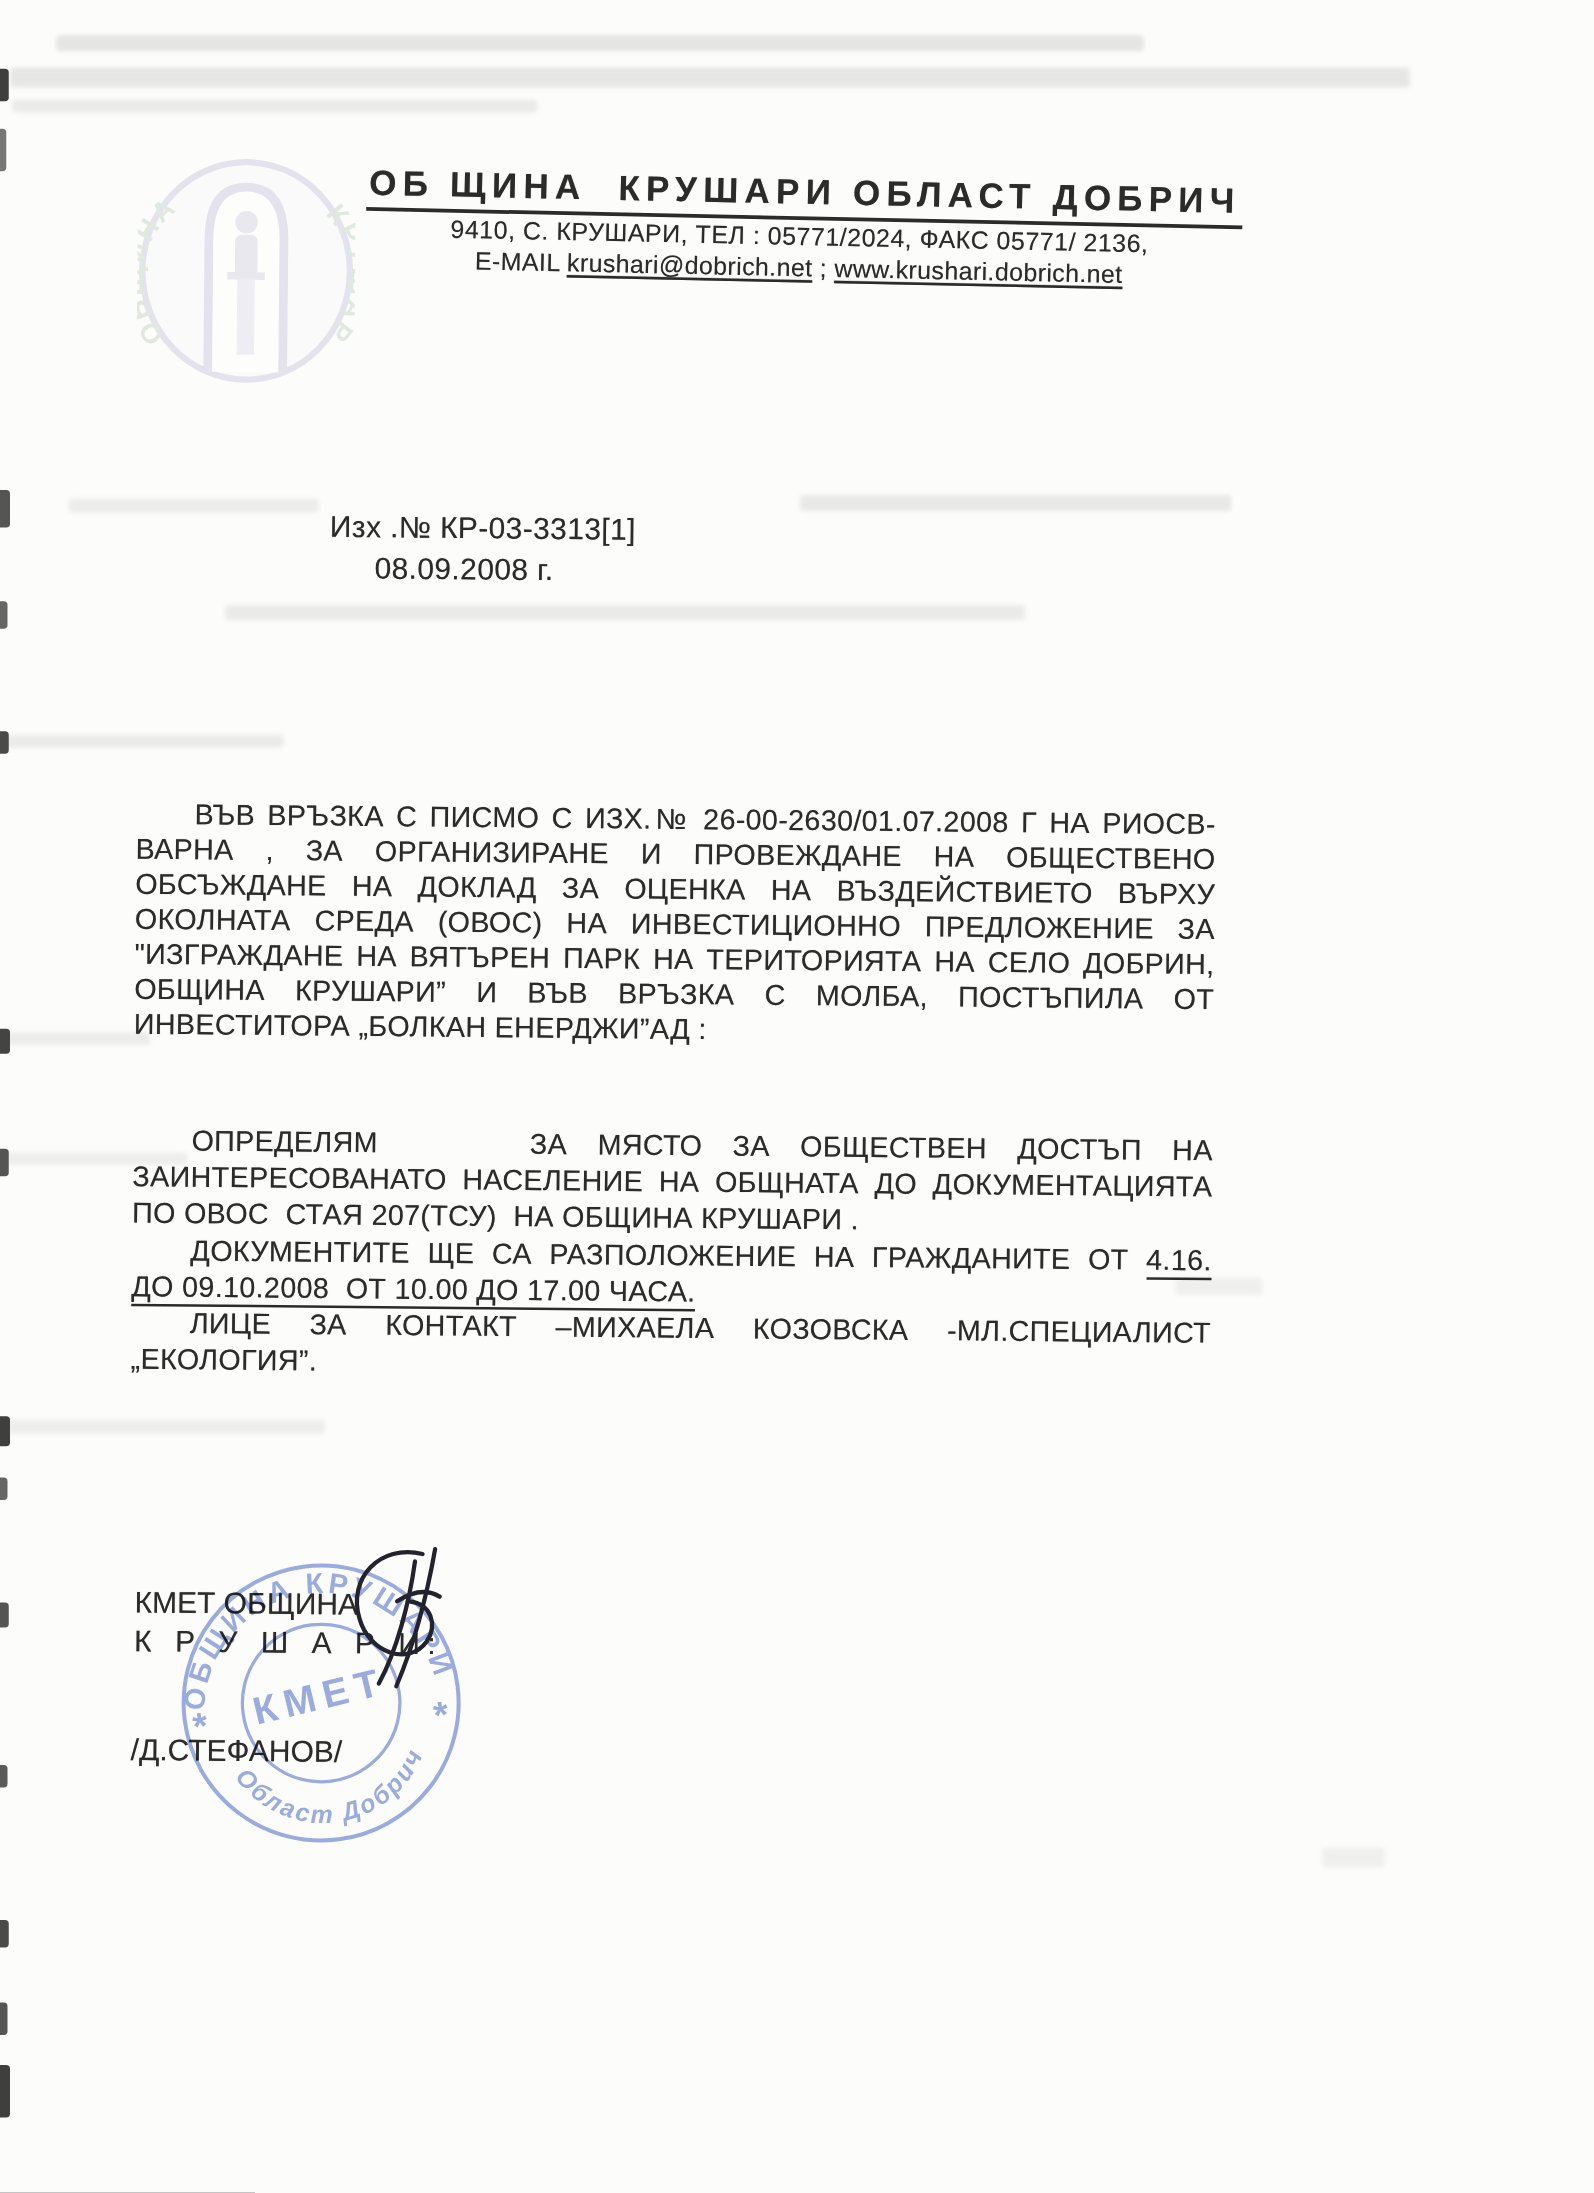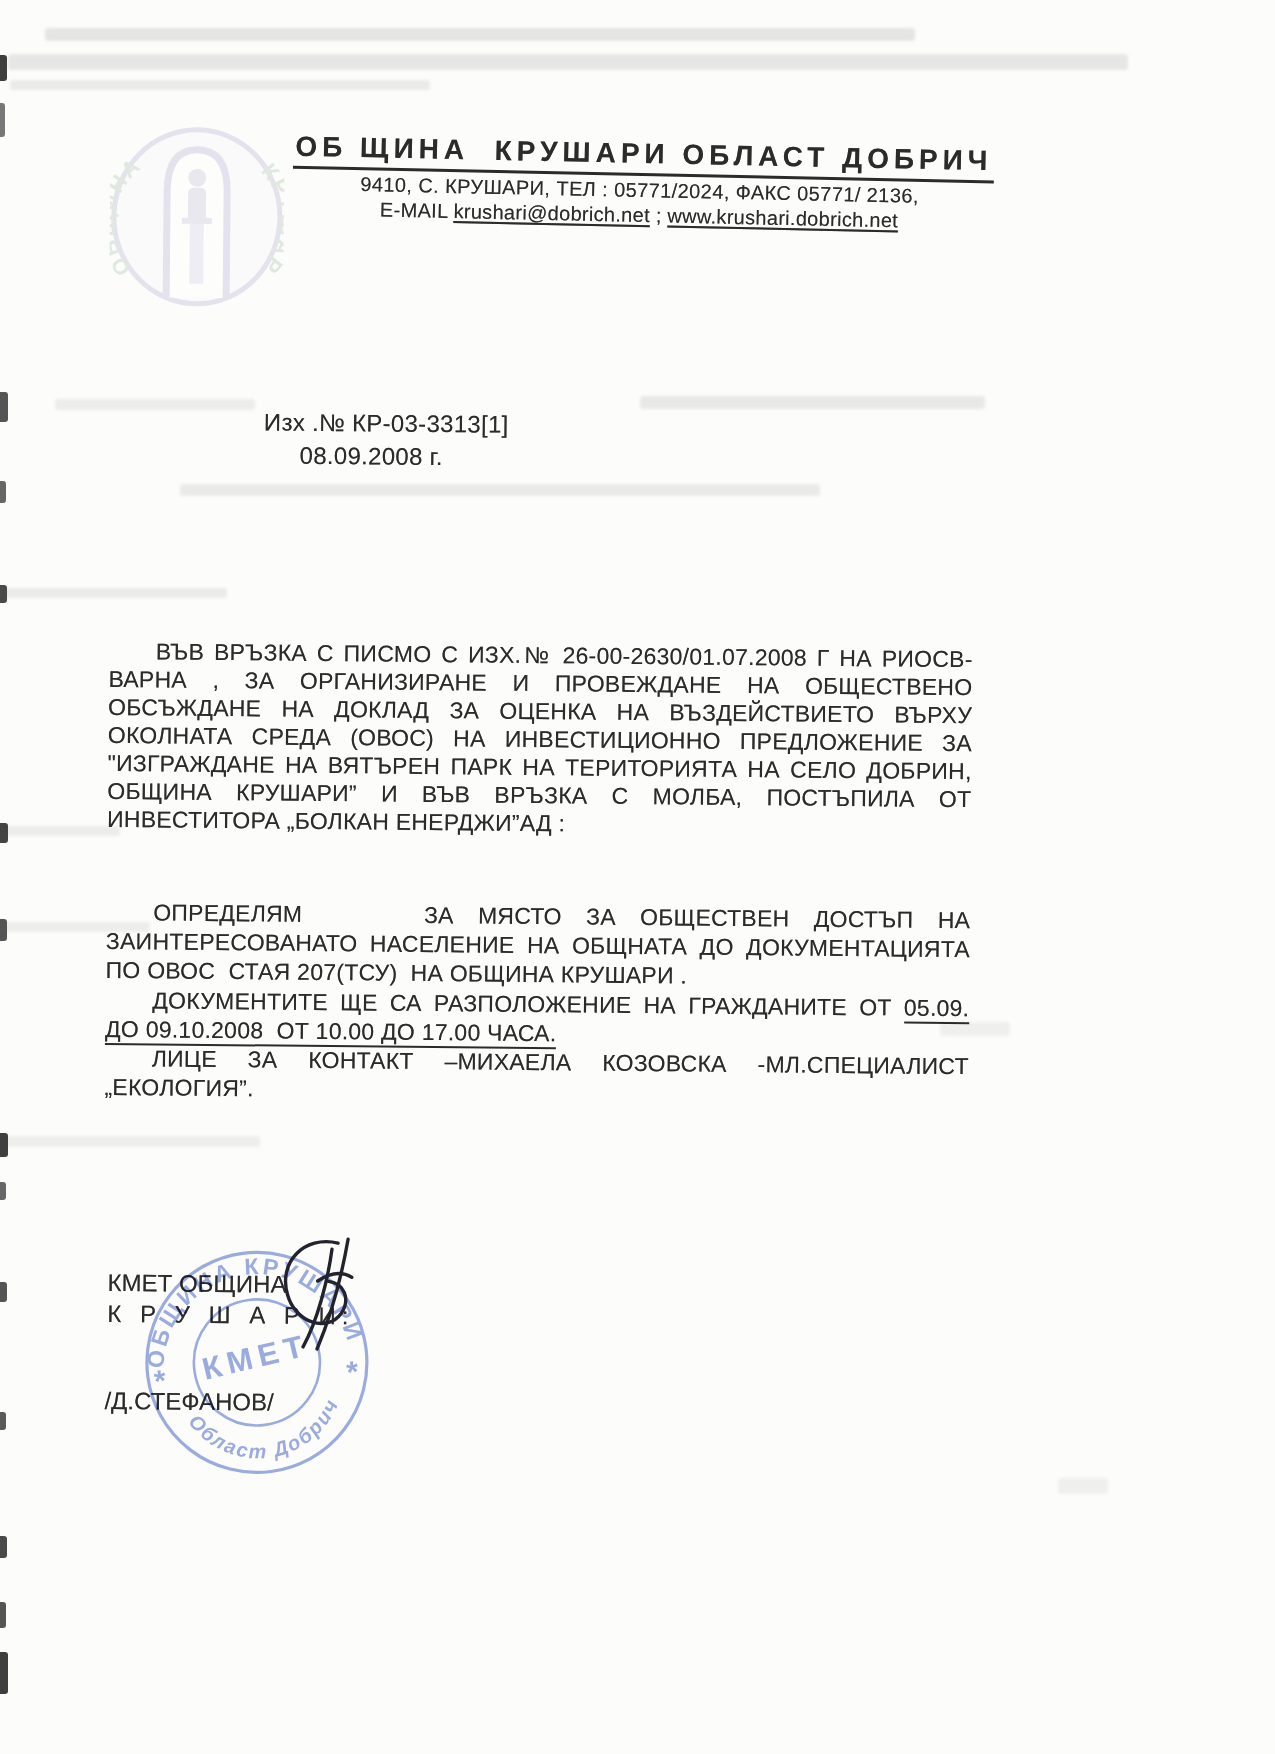--- a/index.html
+++ b/index.html
@@ -140,21 +140,21 @@
       <div class="jline">ОКОЛНАТА СРЕДА (ОВОС) НА ИНВЕСТИЦИОННО ПРЕДЛОЖЕНИЕ ЗА</div>
       <div class="jline">"ИЗГРАЖДАНЕ НА ВЯТЪРЕН ПАРК НА ТЕРИТОРИЯТА НА СЕЛО ДОБРИН,</div>
       <div class="jline">ОБЩИНА КРУШАРИ” И ВЪВ ВРЪЗКА С МОЛБА, ПОСТЪПИЛА ОТ</div>
       <div class="lline">ИНВЕСТИТОРА „БОЛКАН ЕНЕРДЖИ”АД :</div>
     </div>
 
     <div class="bodyblock b2 txt">
       <div class="jline ind">ОПРЕДЕЛЯМ &nbsp; &nbsp; ЗА МЯСТО ЗА ОБЩЕСТВЕН ДОСТЪП НА</div>
       <div class="jline">ЗАИНТЕРЕСОВАНАТО НАСЕЛЕНИЕ НА ОБЩНАТА ДО ДОКУМЕНТАЦИЯТА</div>
       <div class="lline">ПО ОВОС &nbsp;СТАЯ 207(ТСУ) &nbsp;НА ОБЩИНА КРУШАРИ .</div>
-      <div class="jline ind"><span>ДОКУМЕНТИТЕ ЩЕ СА РАЗПОЛОЖЕНИЕ НА ГРАЖДАНИТЕ ОТ </span><span class="uline">05.09.</span></div>
+      <div class="jline ind"><span>ДОКУМЕНТИТЕ ЩЕ СА РАЗПОЛОЖЕНИЕ НА ГРАЖДАНИТЕ ОТ </span><span class="uline">4.16.</span></div>
       <div class="lline"><span class="uline">ДО 09.10.2008 &nbsp;ОТ 10.00 ДО 17.00 ЧАСА.</span></div>
       <div class="jline ind">ЛИЦЕ ЗА КОНТАКТ –МИХАЕЛА КОЗОВСКА -МЛ.СПЕЦИАЛИСТ</div>
       <div class="lline">„ЕКОЛОГИЯ”.</div>
     </div>
 
     <div class="sigblock txt">
       <div>КМЕТ ОБЩИНА</div>
       <div class="sig-l2">К Р У Ш А Р И:</div>
     </div>
     <div class="signame txt">/Д.СТЕФАНОВ/</div>

